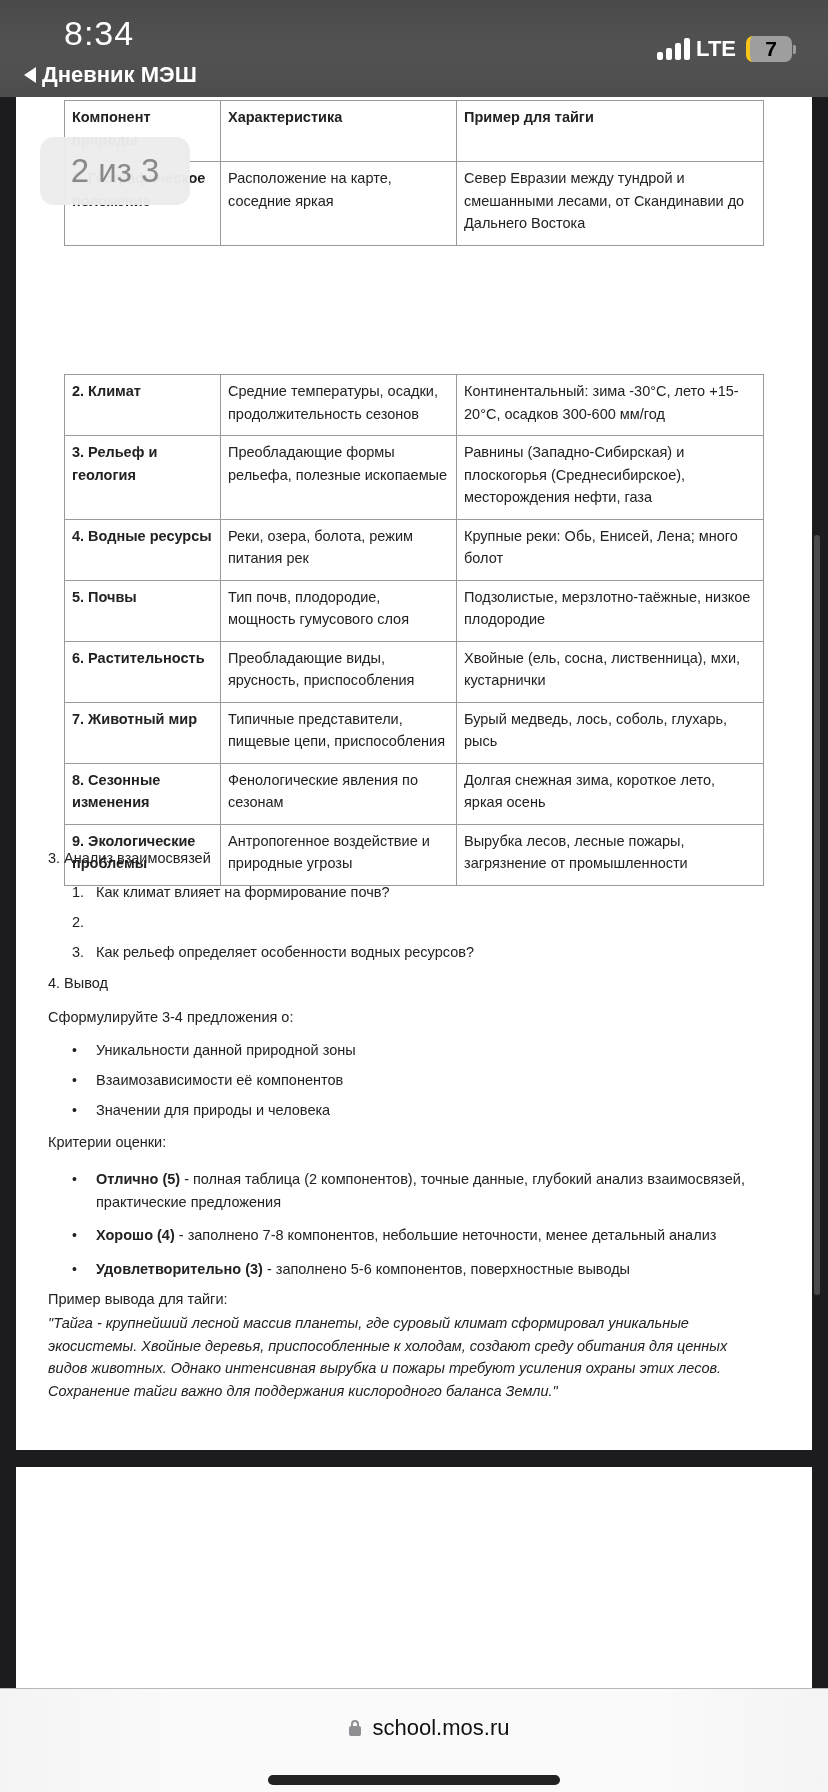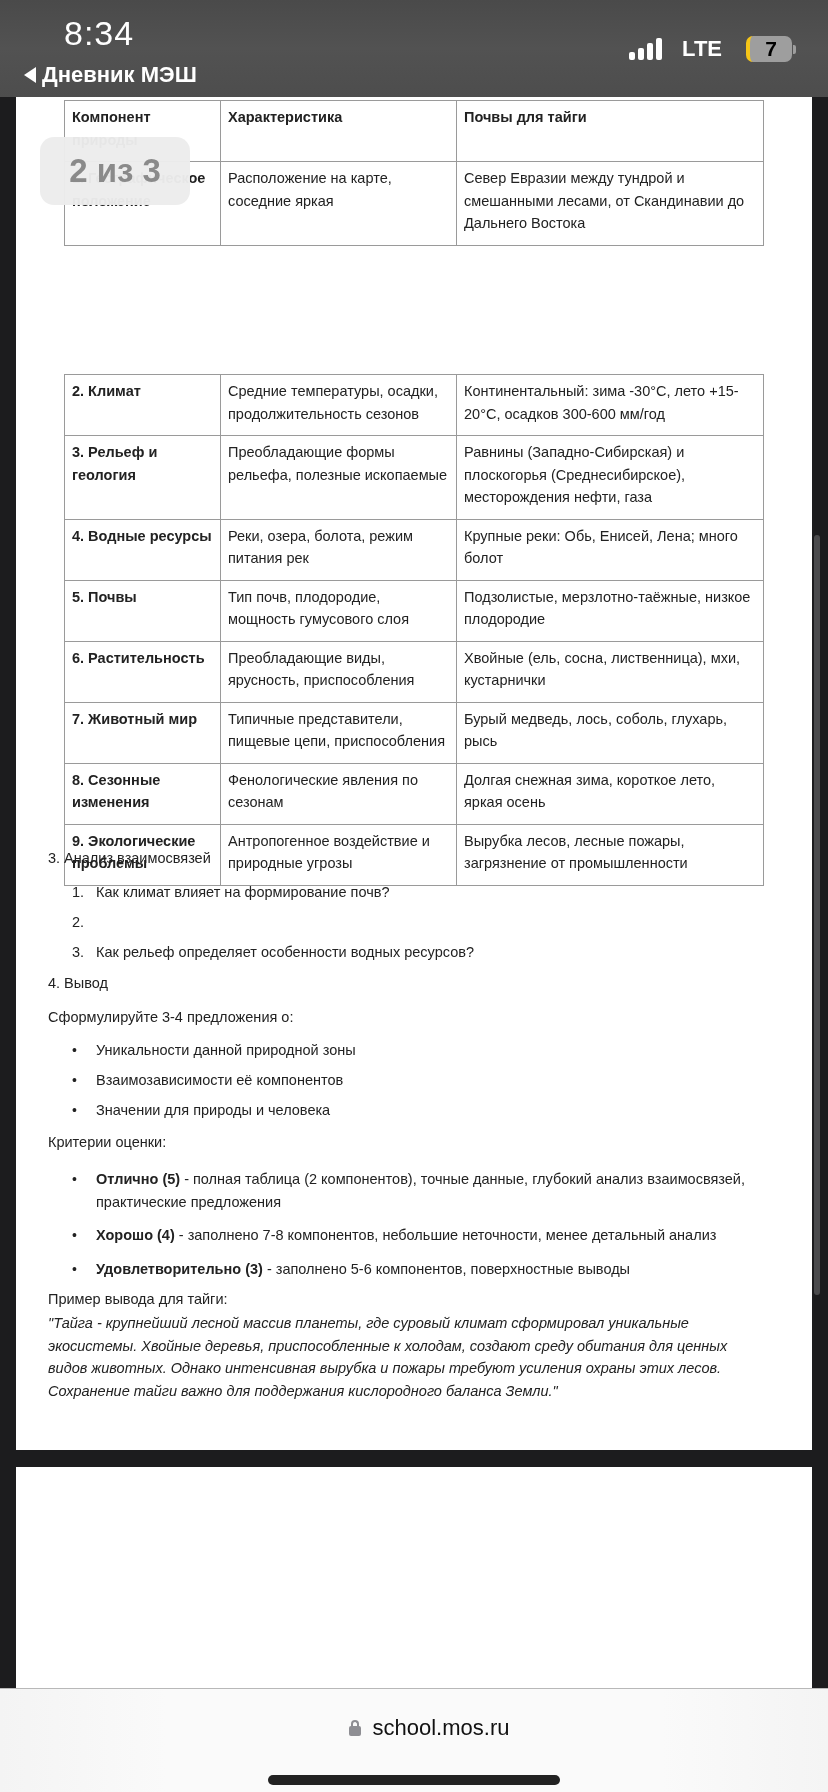--- a/index.html
+++ b/index.html
@@ -19,21 +19,21 @@
     font-size:34px; font-weight:normal; letter-spacing:1px;
   }
   .back {
     position:absolute; left:24px; top:62px; color:#fff; font-size:22px; font-weight:bold;
     display:flex; align-items:center; gap:6px;
   }
   .back .tri {
     width:0; height:0; border-top:8px solid transparent; border-bottom:8px solid transparent;
     border-right:12px solid #fff; display:inline-block;
   }
-  .status-right { position:absolute; right:32px; top:36px; display:flex; align-items:center; gap:20px; }
+  .status-right { position:absolute; right:32px; top:36px; display:flex; align-items:center; gap:6px; }
   .signal { display:flex; align-items:flex-end; gap:3px; height:22px; }
   .signal span { width:6px; background:#fff; border-radius:2px; display:block; }
   .lte { color:#fff; font-weight:bold; font-size:22px; }
   .battery {
     position:relative; width:46px; height:26px; border-radius:7px; background:#9e9e9e;
     border-left:4px solid #f5c518; box-sizing:border-box;
     display:flex; align-items:center; justify-content:center; color:#000; font-weight:bold; font-size:21px;
   }
   .battery-nub { width:3px; height:9px; background:#9e9e9e; border-radius:0 2px 2px 0; margin-left:1px; }
 
@@ -49,21 +49,21 @@
     font-size:14.5px; line-height:22.5px; color:#222;
   }
   table.doc td.c1 { width:142px; font-weight:bold; }
   table.doc td.c2 { width:222px; }
   table.doc td.c3 { }
   .t1 { top:88px; }
   .t2 { top:46px; }
 
   .pagebadge {
     position:absolute; left:40px; top:137px; width:150px; height:68px; border-radius:14px;
-    background:rgba(236,236,236,0.97); color:#8a8a8a; font-weight:bold; font-size:33px;
+    background:rgba(236,236,236,0.97); color:#8a8a8a; font-weight:normal; font-size:33px;
     display:flex; align-items:center; justify-content:center; z-index:5;
   }
 
   .content { position:absolute; left:48px; top:524px; width:700px; color:#222; font-size:14.5px; }
   .h { font-weight:normal; }
   .ol-item, .ul-item { position:relative; padding-left:48px; }
   .ol-item .num { position:absolute; left:24px; }
   .ul-item .bul { position:absolute; left:24px; top:0; font-size:14px; }
 
   .scrollbar {
@@ -104,21 +104,21 @@
     </div>
   </div>
 </div>
 
 <div class="page page1">
   <table class="doc t1">
     <tbody>
         <tr>
       <td class="c1">Компонент природы</td>
       <td class="c2" style="font-weight:bold">Характеристика</td>
-      <td class="c3" style="font-weight:bold">Почвы для тайги</td>
+      <td class="c3" style="font-weight:bold">Пример для тайги</td>
     </tr>
     <tr style="height:79px">
       <td class="c1">1. Географическое положение</td>
       <td class="c2">Расположение на карте, соседние яркая</td>
       <td class="c3">Север Евразии между тундрой и смешанными лесами, от Скандинавии до Дальнего Востока</td>
     </tr>
   </tbody>
     </table>
 </div>
 

